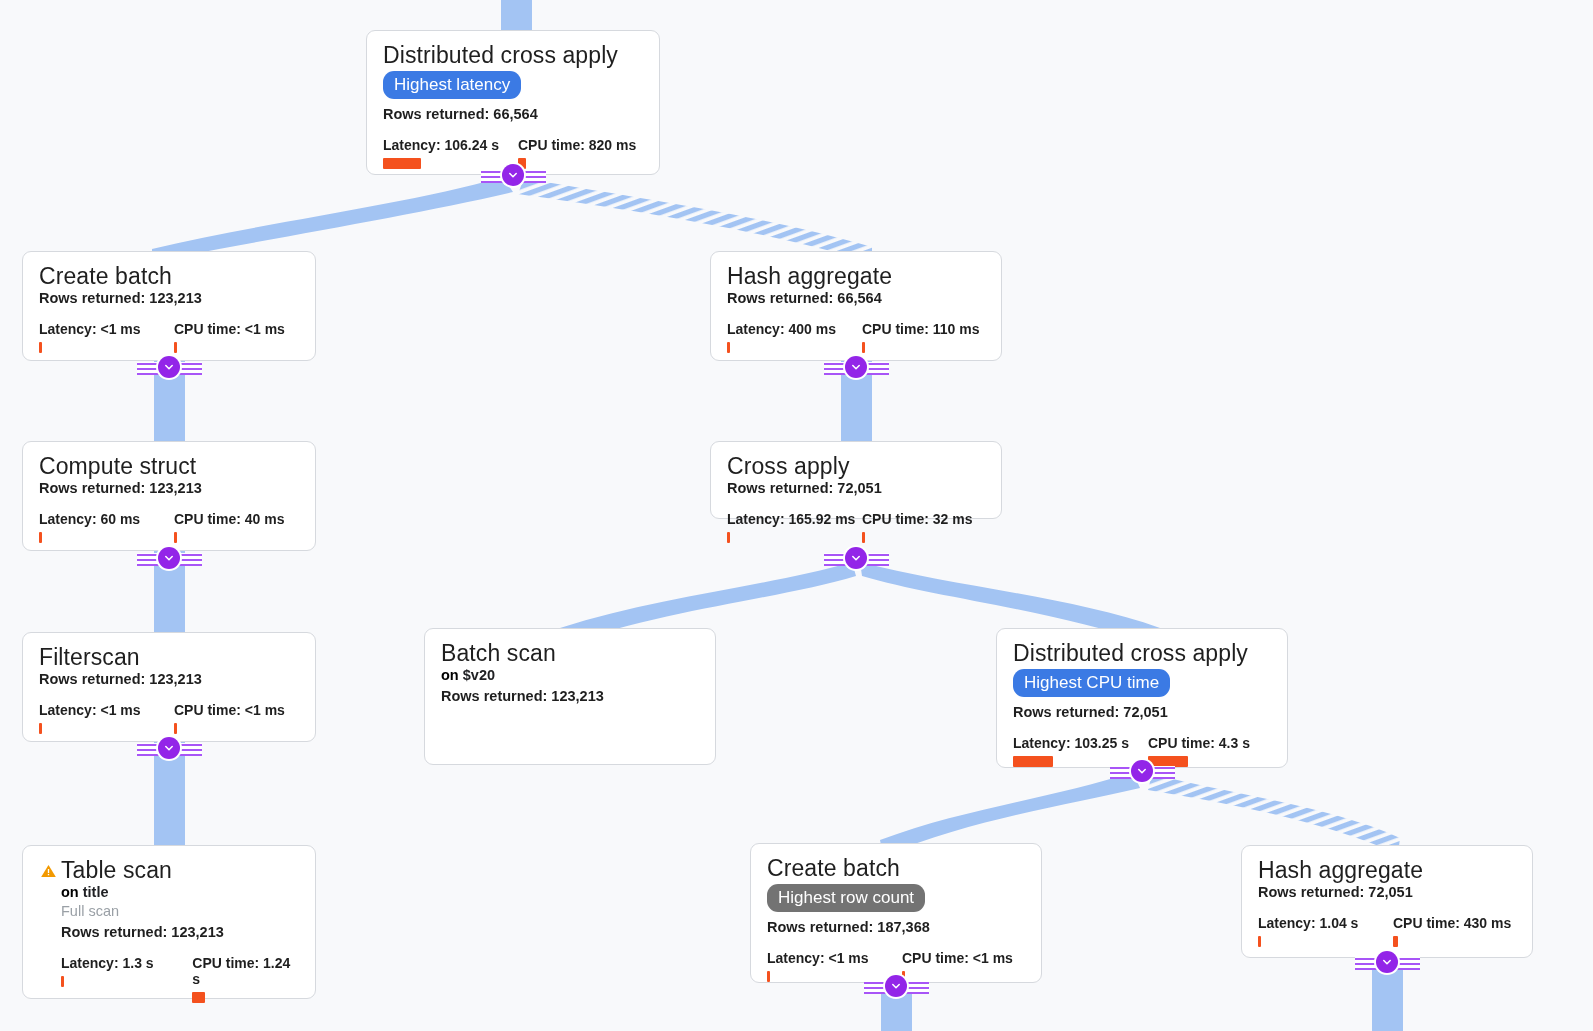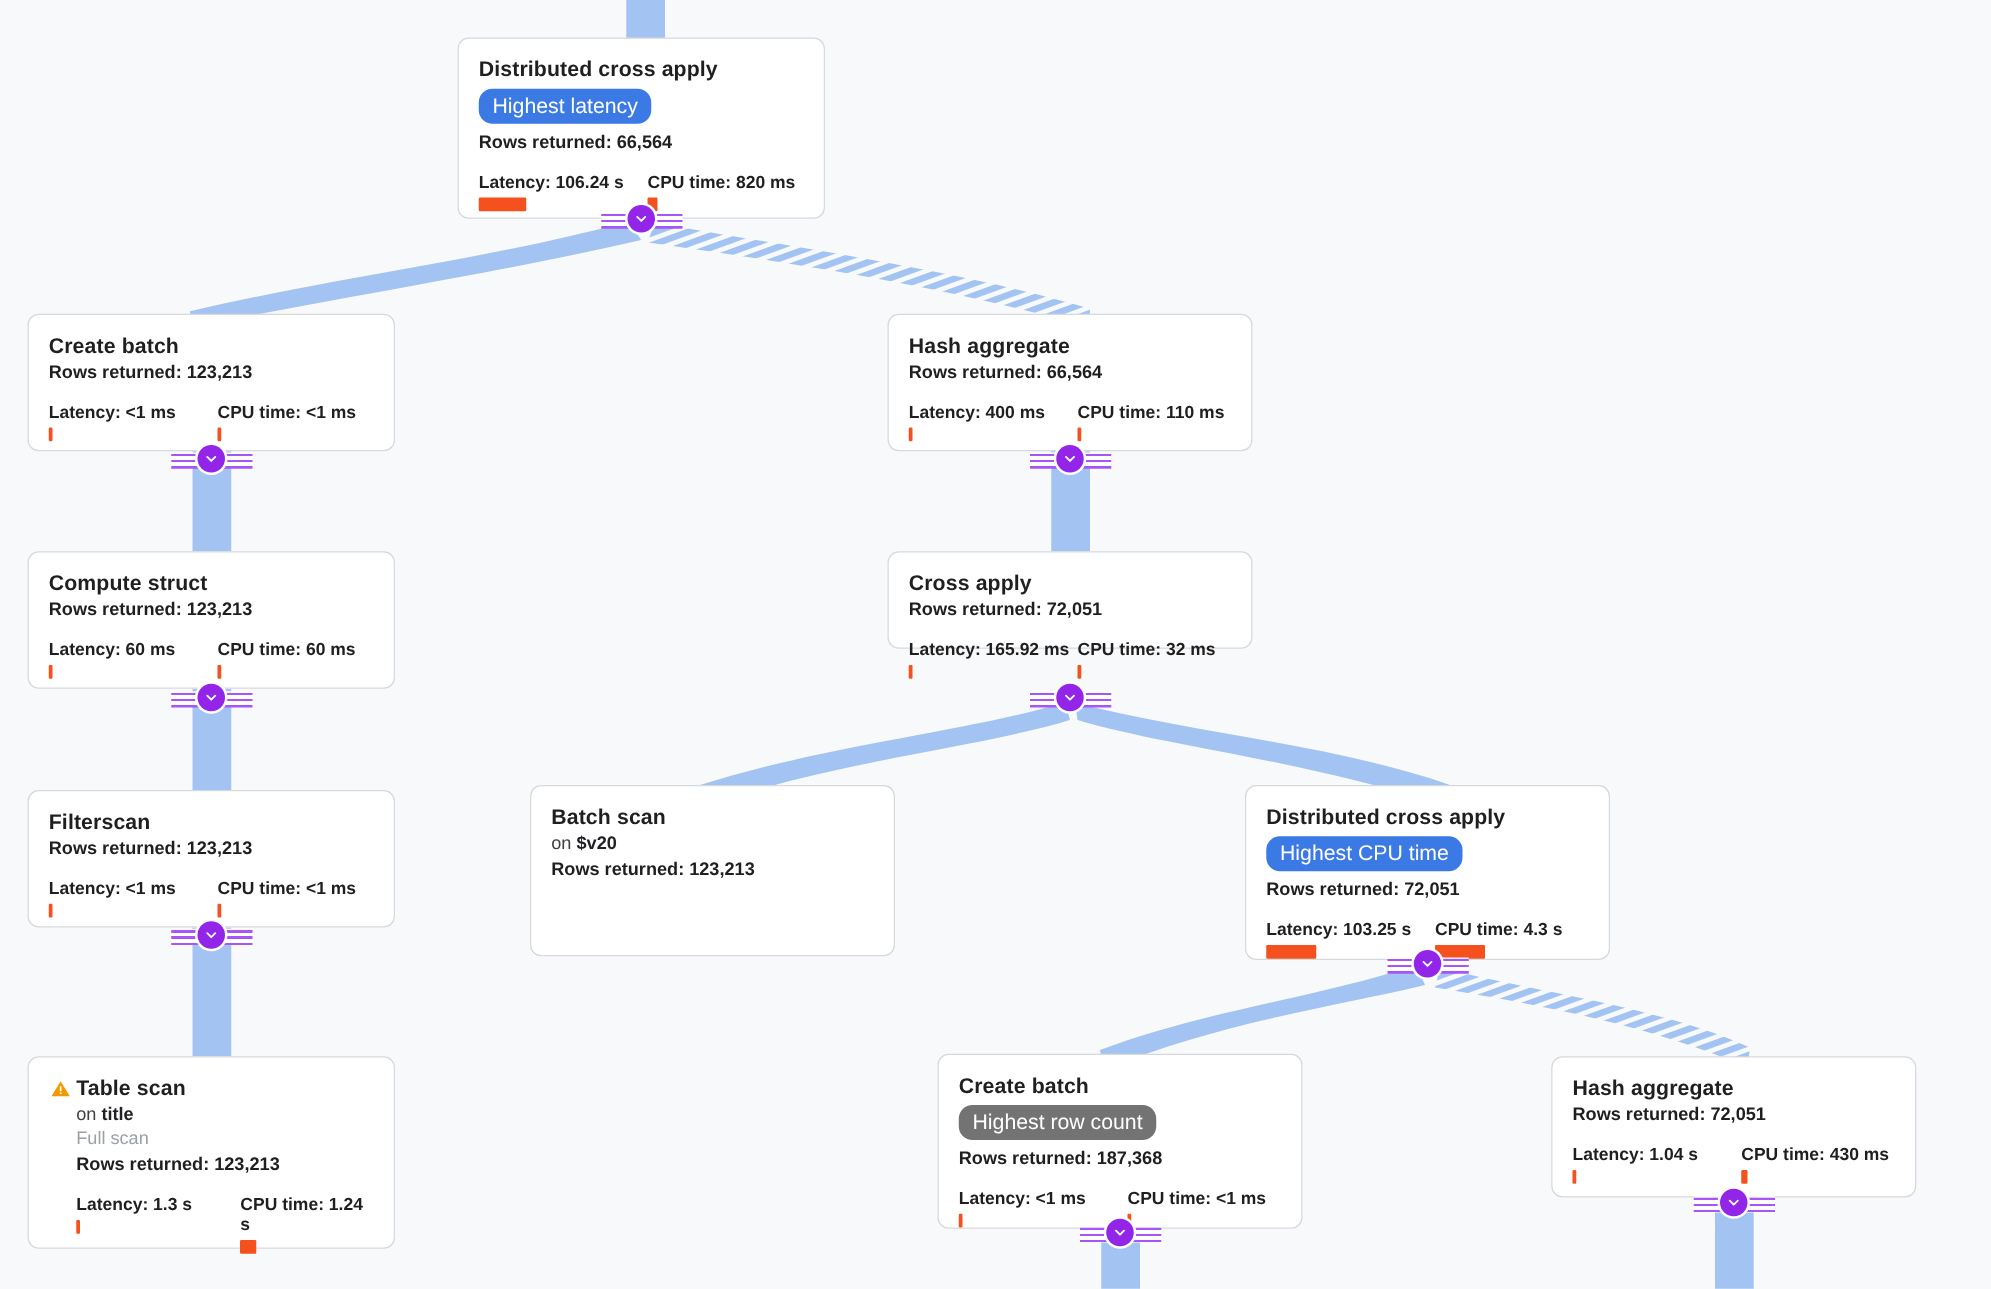--- a/index.html
+++ b/index.html
@@ -19,29 +19,29 @@
     border-radius:9px;
     box-sizing:border-box;
     padding:14px 16px 16px 16px;
     z-index:5;
   }
   .node.warn{padding-left:38px;}
   .warn-icon{
     position:absolute;left:17px;top:17px;width:17px;height:16px;
   }
   .title{
-    font-size:17px;font-weight:bold;color:#1f1f1f;
+    font-size:23px;font-weight:normal;color:#1f1f1f;
     line-height:21px;letter-spacing:0.1px;
     margin:0 0 2px 0;
   }
   .subline{
     font-size:14.5px;color:#3c4043;line-height:19px;margin:0;
   }
   .subline b{font-weight:bold;color:#202124;}
-  .subline .light{color:#404040;font-weight:normal;}
+  .subline .light{color:#000000;font-weight:bold;}
   .fullscan{
     font-size:14.5px;color:#9aa0a6;line-height:19px;margin:0;
   }
   .badge{
     display:inline-block;
     background:#3b7ae4;
     color:#ffffff;
     font-size:17px;
     line-height:1;
     padding:5px 11px 6px 11px;
@@ -156,21 +156,21 @@
         <div class="metrics">
           <div class="metric" style="width: 135px;"><span>Latency: 400 ms</span><span class="bar" style="width: 3px; background: rgb(244, 81, 30);"></span></div>
           <div class="metric" style="width: auto;"><span>CPU time: 110 ms</span><span class="bar" style="width: 3px; background: rgb(244, 81, 30);"></span></div>
         </div>
       </div>
       <div class="node" style="left: 22px; top: 441px; width: 294px; height: 110px;">
         <div class="title">Compute struct</div>
         <div class="rows">Rows returned: 123,213</div>
         <div class="metrics">
           <div class="metric" style="width: 135px;"><span>Latency: 60 ms</span><span class="bar" style="width: 3px; background: rgb(244, 81, 30);"></span></div>
-          <div class="metric" style="width: auto;"><span>CPU time: 60 ms</span><span class="bar" style="width: 3px; background: rgb(244, 81, 30);"></span></div>
+          <div class="metric" style="width: auto;"><span>CPU time: 40 ms</span><span class="bar" style="width: 3px; background: rgb(244, 81, 30);"></span></div>
         </div>
       </div>
       <div class="node" style="left: 710px; top: 441px; width: 292px; height: 78px;">
         <div class="title">Cross apply</div>
         <div class="rows">Rows returned: 72,051</div>
         <div class="metrics">
           <div class="metric" style="width: 135px;"><span>Latency: 165.92 ms</span><span class="bar" style="width: 3px; background: rgb(244, 81, 30);"></span></div>
           <div class="metric" style="width: auto;"><span>CPU time: 32 ms</span><span class="bar" style="width: 3px; background: rgb(244, 81, 30);"></span></div>
         </div>
       </div>

